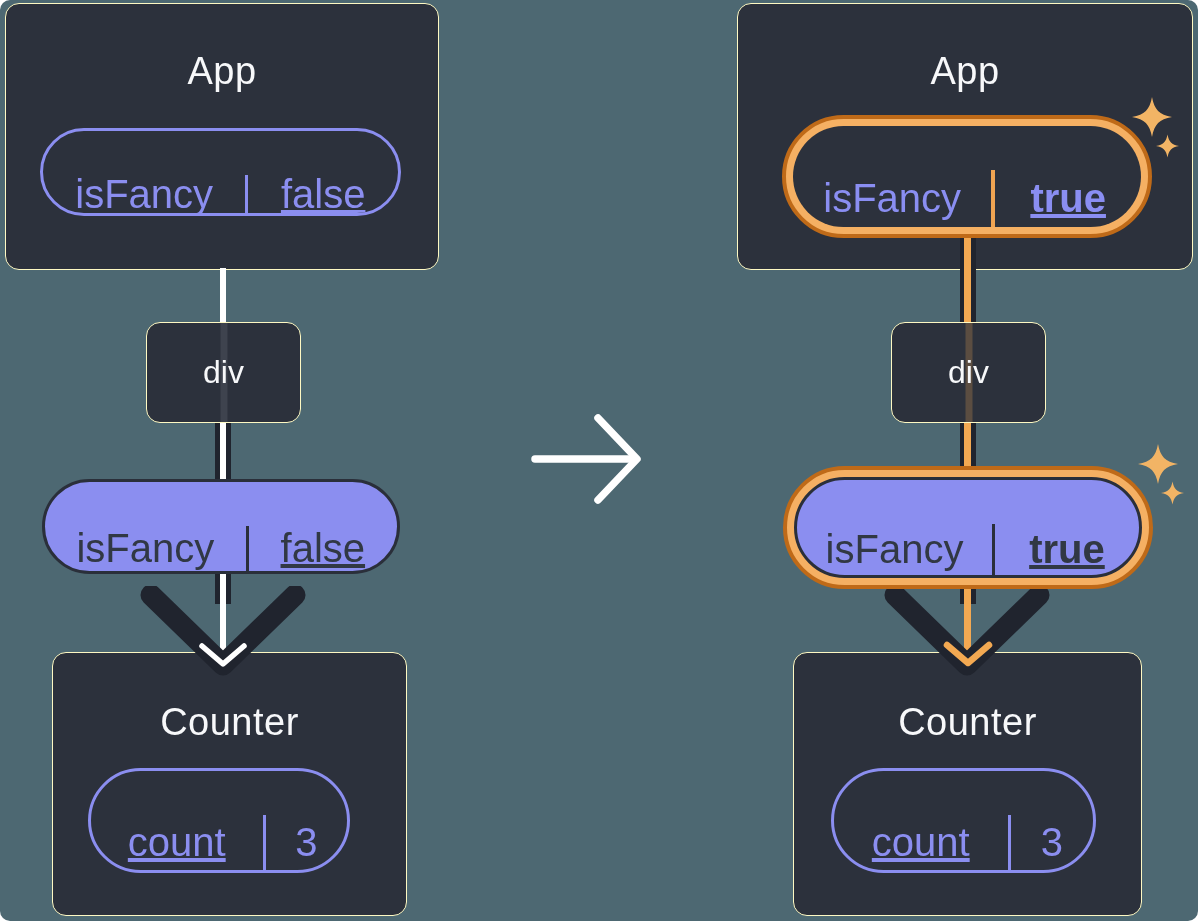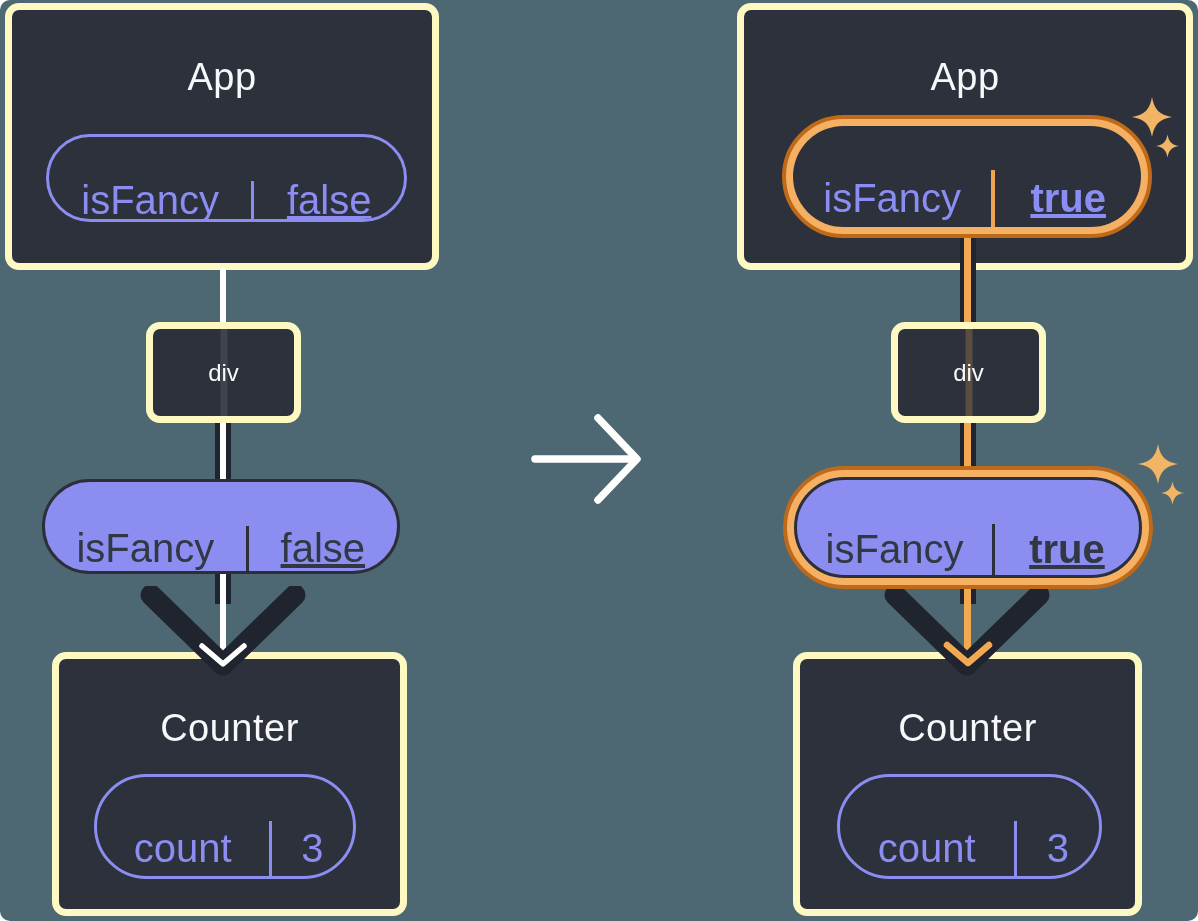--- a/index.html
+++ b/index.html
@@ -2,48 +2,48 @@
 <html><head>
 <meta charset="utf-8">
 <style>
   html,body{margin:0;padding:0;background:#ffffff;}
   .stage{
     position:relative;width:1198px;height:921px;background:#4d6872;
     border-radius:10px;overflow:hidden;
     font-family:"Liberation Sans", sans-serif;
   }
   .box{
-    position:absolute;background:#2c313c;border:7px solid #fef9c3;
+    position:absolute;background:#2c313c;border:1px solid #fef9c3;
     border-radius:14px;box-sizing:border-box;
   }
   .comp-title{
     position:absolute;left:0;right:0;text-align:center;
     color:#f7f8fa;font-size:38px;font-weight:500;letter-spacing:0.5px;
   }
   
   .app-before{left:5px;top:3px;width:434px;height:267px;}
   .app-after{left:737px;top:3px;width:456px;height:267px;}
   .counter-before{left:52px;top:652px;width:355px;height:264px;}
   .counter-after{left:793px;top:652px;width:349px;height:264px;}
   .div-before{left:146px;top:322px;width:155px;height:101px;}
   .div-after{left:891px;top:322px;width:155px;height:101px;}
   .div-box{display:flex;align-items:center;justify-content:center;}
-  .div-label{color:#f7f8fa;font-size:24px;font-weight:500;position:relative;z-index:2;}
+  .div-label{color:#f7f8fa;font-size:32px;font-weight:500;position:relative;z-index:2;}
   .thru-strip{position:absolute;top:0;bottom:0;left:50%;transform:translateX(-50%);width:7px;z-index:1;}
   .strip-white{background:rgba(222,230,244,0.10);}
   .strip-orange{background:rgba(243,169,82,0.24);}
   
   .pill{
     position:absolute;display:flex;box-sizing:border-box;overflow:hidden;
     border-radius:70px;font-size:40px;
   }
   .pill-cell{display:flex;align-items:center;justify-content:center;box-sizing:border-box;margin-top:44px;}
   .cell-name{width:57%;}
   .cell-value{width:43%;text-decoration:underline;}
-  .cell-name-wide{width:67%;}
+  .cell-name-wide{width:67%;text-decoration:underline;}
   .cell-value-narrow{width:33%;}
   .pill-outline{border:3px solid #8b8ef0;color:#8b8ef0;}
   .pill-outline .pill-cell + .pill-cell{border-left:3px solid #8b8ef0;}
   .pill-filled{background:#8b8ef0;border:3px solid #2a2f3a;color:#313844;}
   .pill-filled .pill-cell + .pill-cell{border-left:3px solid #2a2f3a;}
   .app-prop-before{left:34px;top:124px;width:361px;height:88px;}
   .counter-pill-before{left:35px;top:115px;width:262px;height:105px;}
   .counter-pill-after{left:37px;top:115px;width:265px;height:105px;}
   .bold{font-weight:700;}
   

